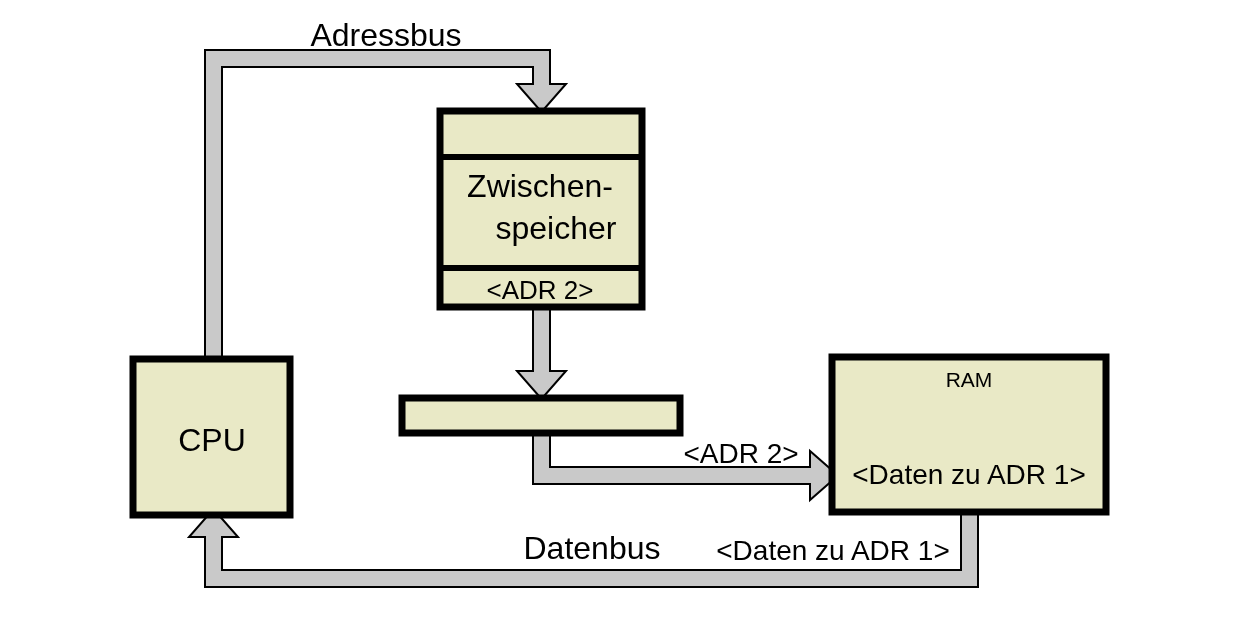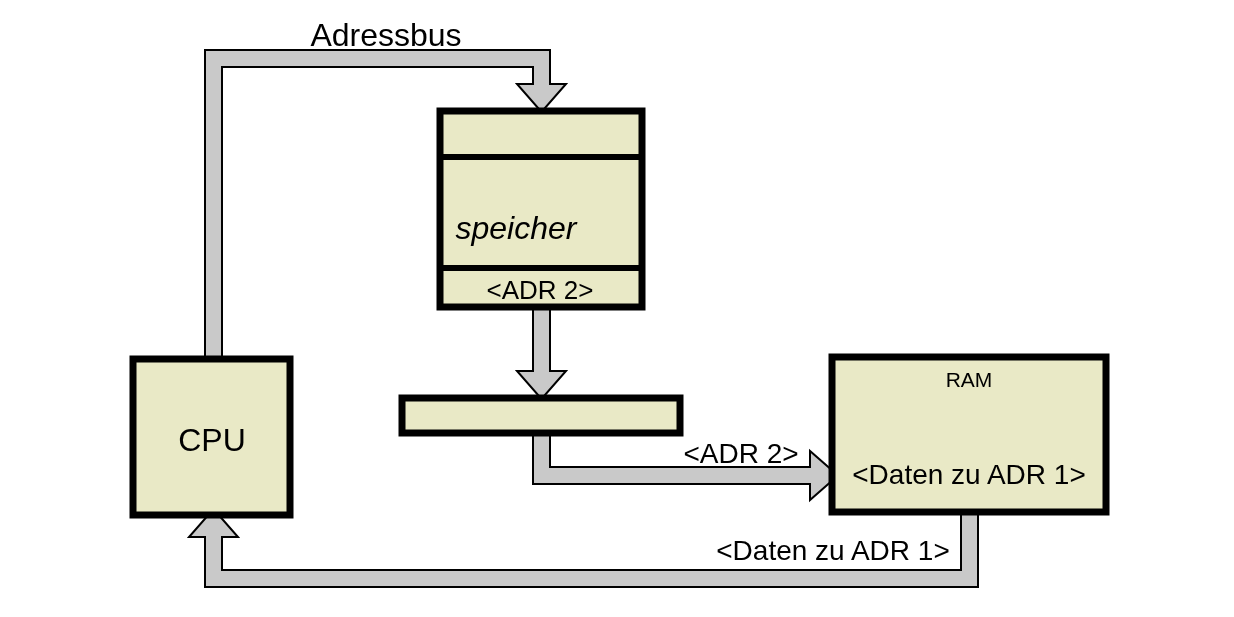--- a/index.html
+++ b/index.html
@@ -118,29 +118,31 @@
     <g>
       <rect x="832" y="357" width="274" height="155" fill="#E9E9C6" stroke="#000000" stroke-width="7"></rect>
     </g>
 
   </svg>
 
   <div class="lbl lbl-center t32" style="left:386px; top:19px;">Adressbus</div>
 
   <div class="lbl lbl-center t32" style="left:212px; top:424px;">CPU</div>
 
+  <div class="lbl lbl-center t32" style="left:540px; top:170px;">Zwischen-</div>
 
-  <div class="lbl lbl-center t32" style="left:516px; top:212px;font-style:italic;">speicher</div>
+  <div class="lbl lbl-center t32" style="left:556px; top:212px;">speicher</div>
 
   <div class="lbl lbl-center t26" style="left:540px; top:277px;">&lt;ADR 2&gt;</div>
 
 
   <div class="lbl lbl-center t30" style="left:969px; top:369px;">RAM</div>
 
 
   <div class="lbl lbl-center t28" style="left:969px; top:461px;">&lt;Daten zu ADR 1&gt;</div>
 
   <div class="lbl lbl-center t28" style="left:741px; top:440px;">&lt;ADR 2&gt;</div>
 
+  <div class="lbl lbl-center t32" style="left:592px; top:532px;">Datenbus</div>
 
   <div class="lbl lbl-center t28" style="left:833px; top:537px;">&lt;Daten zu ADR 1&gt;</div>
 
 </div>
 
 </body></html>

